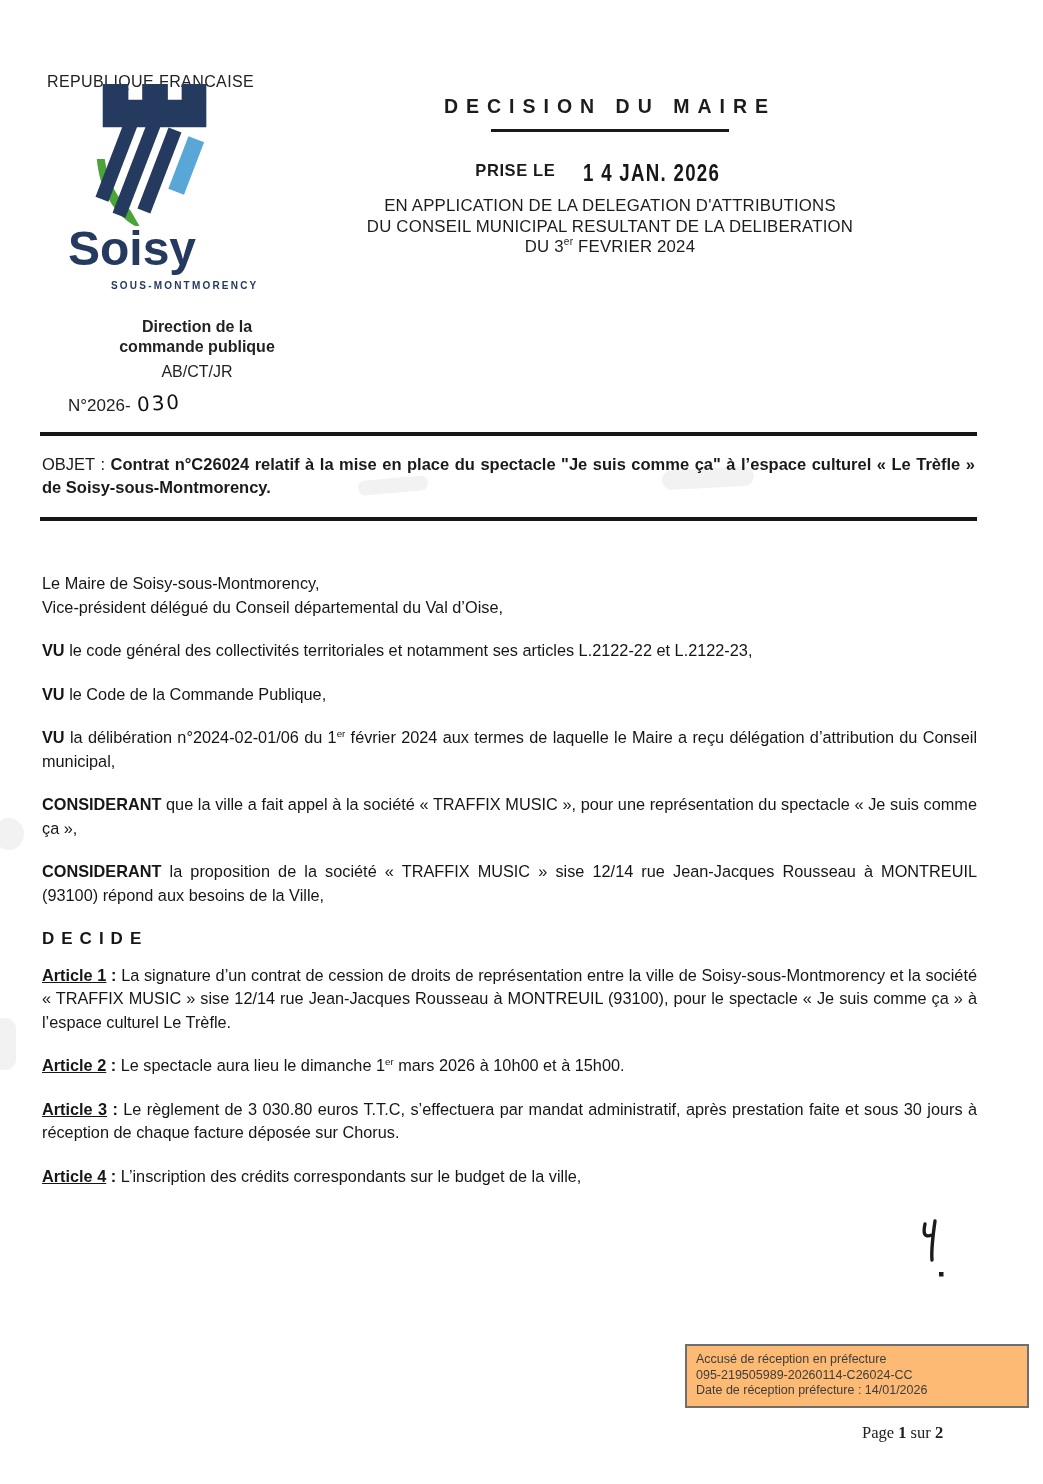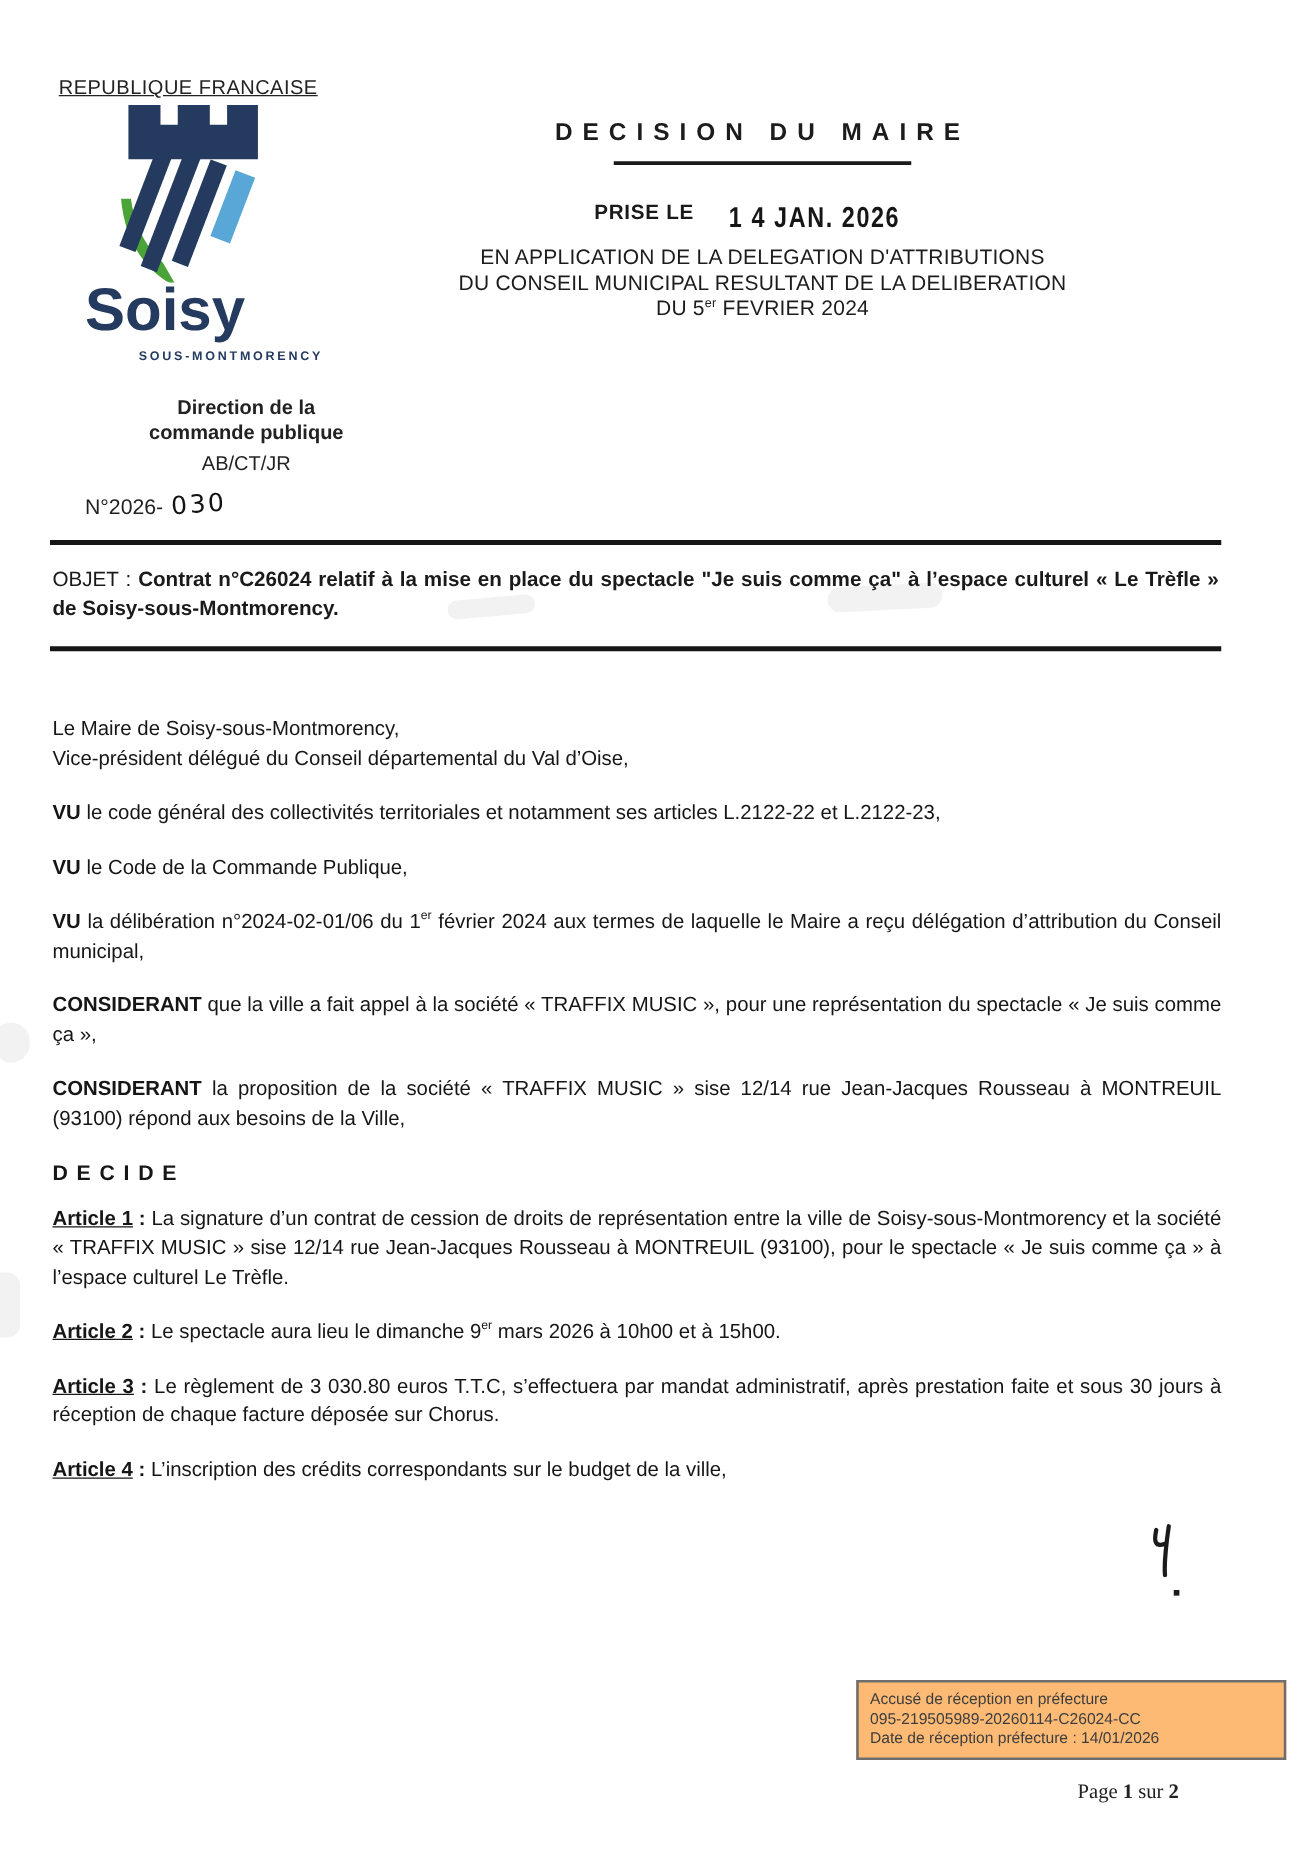--- a/index.html
+++ b/index.html
@@ -5,21 +5,21 @@
   html,body{margin:0;padding:0;background:#ffffff;}
   .page{
     position:relative;
     width:1043px;height:1484px;
     background:#ffffff;
     font-family:"Liberation Sans","DejaVu Sans",sans-serif;
     color:#1a1a1a;
     overflow:hidden;
   }
   
-  .republique{position:absolute;left:47px;top:62px;font-size:16px;letter-spacing:.4px;color:#222;text-decoration:underline;}
+  .republique{position:absolute;left:47px;top:73px;font-size:16px;letter-spacing:.4px;color:#222;}
   .logo{position:absolute;left:86px;top:78px;}
   .city-name{position:absolute;left:68px;top:221px;font-size:48px;font-weight:bold;color:#243a5e;letter-spacing:0px;}
   .city-sub{position:absolute;left:79px;top:280px;font-size:10px;font-weight:bold;letter-spacing:2.2px;color:#243a5e;margin-left:32px;}
   .direction{position:absolute;left:87px;top:317px;width:220px;text-align:center;font-weight:bold;font-size:16px;line-height:20px;color:#222;}
   .direction .initials{font-weight:normal;margin-top:5px;}
   .numero{position:absolute;left:68px;top:392px;font-size:17px;color:#222;}
   .numero .hand{display:inline-block;font-family:"DejaVu Sans",sans-serif;font-size:20px;transform:rotate(-4deg) translateY(-1px);letter-spacing:2px;margin-left:6px;color:#111;}
   
   .center-head{position:absolute;left:350px;top:95px;width:520px;text-align:center;}
   .dec-title{font-size:19.5px;font-weight:600;letter-spacing:8px;color:#1c1c1c;}
@@ -94,21 +94,21 @@
   <div class="center-head">
     <div class="dec-title">DECISION DU MAIRE</div>
     <div class="title-rule"></div>
     <div class="prise-row">
       <span class="prise">PRISE LE</span>
       <span class="stamp">1 4 JAN. 2026</span>
     </div>
     <div class="app-lines">
       <span>EN APPLICATION DE LA DELEGATION D'ATTRIBUTIONS</span><br>
       <span>DU CONSEIL MUNICIPAL RESULTANT DE LA DELIBERATION</span><br>
-      <span>DU 5</span><sup>er</sup><span> FEVRIER 2024</span>
+      <span>DU 3</span><sup>er</sup><span> FEVRIER 2024</span>
     </div>
   </div>
 
   <div class="rule rule-1"></div>
   <div class="objet">
     <span>OBJET : </span><span class="bold">Contrat n°C26024 relatif à la mise en place du spectacle "Je suis comme ça" à l’espace culturel « Le Trèfle » de Soisy-sous-Montmorency.</span>
   </div>
   <div class="rule rule-2"></div>
 
   <div class="body-col">
@@ -116,21 +116,21 @@
       <span>Le Maire de Soisy-sous-Montmorency,</span><br>
       <span>Vice-président délégué du Conseil départemental du Val d’Oise,</span>
     </p>
     <p><span class="lead-bold">VU</span><span> le code général des collectivités territoriales et notamment ses articles L.2122-22 et L.2122-23,</span></p>
     <p><span class="lead-bold">VU</span><span> le Code de la Commande Publique,</span></p>
     <p><span class="lead-bold">VU</span><span> la délibération n°2024-02-01/06 du 1</span><sup>er</sup><span> février 2024 aux termes de laquelle le Maire a reçu délégation d’attribution du Conseil municipal,</span></p>
     <p><span class="lead-bold">CONSIDERANT</span><span> que la ville a fait appel à la société « TRAFFIX MUSIC », pour une représentation du spectacle « Je suis comme ça »,</span></p>
     <p><span class="lead-bold">CONSIDERANT</span><span> la proposition de la société « TRAFFIX MUSIC » sise 12/14 rue Jean-Jacques Rousseau à MONTREUIL (93100) répond aux besoins de la Ville,</span></p>
     <p class="decide">DECIDE</p>
     <p><span class="article-lead">Article 1</span><span class="article-sep"> : </span><span>La signature d’un contrat de cession de droits de représentation entre la ville de Soisy-sous-Montmorency et la société « TRAFFIX MUSIC » sise 12/14 rue Jean-Jacques Rousseau à MONTREUIL (93100), pour le spectacle « Je suis comme ça » à l’espace culturel Le Trèfle.</span></p>
-    <p><span class="article-lead">Article 2</span><span class="article-sep"> :  </span><span>Le spectacle aura lieu le dimanche 9</span><sup>er</sup><span> mars 2026 à 10h00 et à 15h00.</span></p>
+    <p><span class="article-lead">Article 2</span><span class="article-sep"> :  </span><span>Le spectacle aura lieu le dimanche 1</span><sup>er</sup><span> mars 2026 à 10h00 et à 15h00.</span></p>
     <p><span class="article-lead">Article 3</span><span class="article-sep"> : </span><span>Le règlement de 3 030.80 euros T.T.C, s’effectuera par mandat administratif, après prestation faite et sous 30 jours à réception de chaque facture déposée sur Chorus.</span></p>
     <p><span class="article-lead">Article 4</span><span class="article-sep"> : </span><span>L’inscription des crédits correspondants sur le budget de la ville,</span></p>
   </div>
 
   <svg class="paraph" width="36" height="68" viewBox="0 0 36 68">
     <path d="M9,6 C7,15 8,20 16,17 M19,3 C17,17 15,31 16,42" stroke="#1b1b1b" stroke-width="3.4" fill="none" stroke-linecap="round"></path>
     <rect x="23" y="54" width="4.5" height="4.5" fill="#1b1b1b"></rect>
   </svg>
 
   <div class="accuse">

